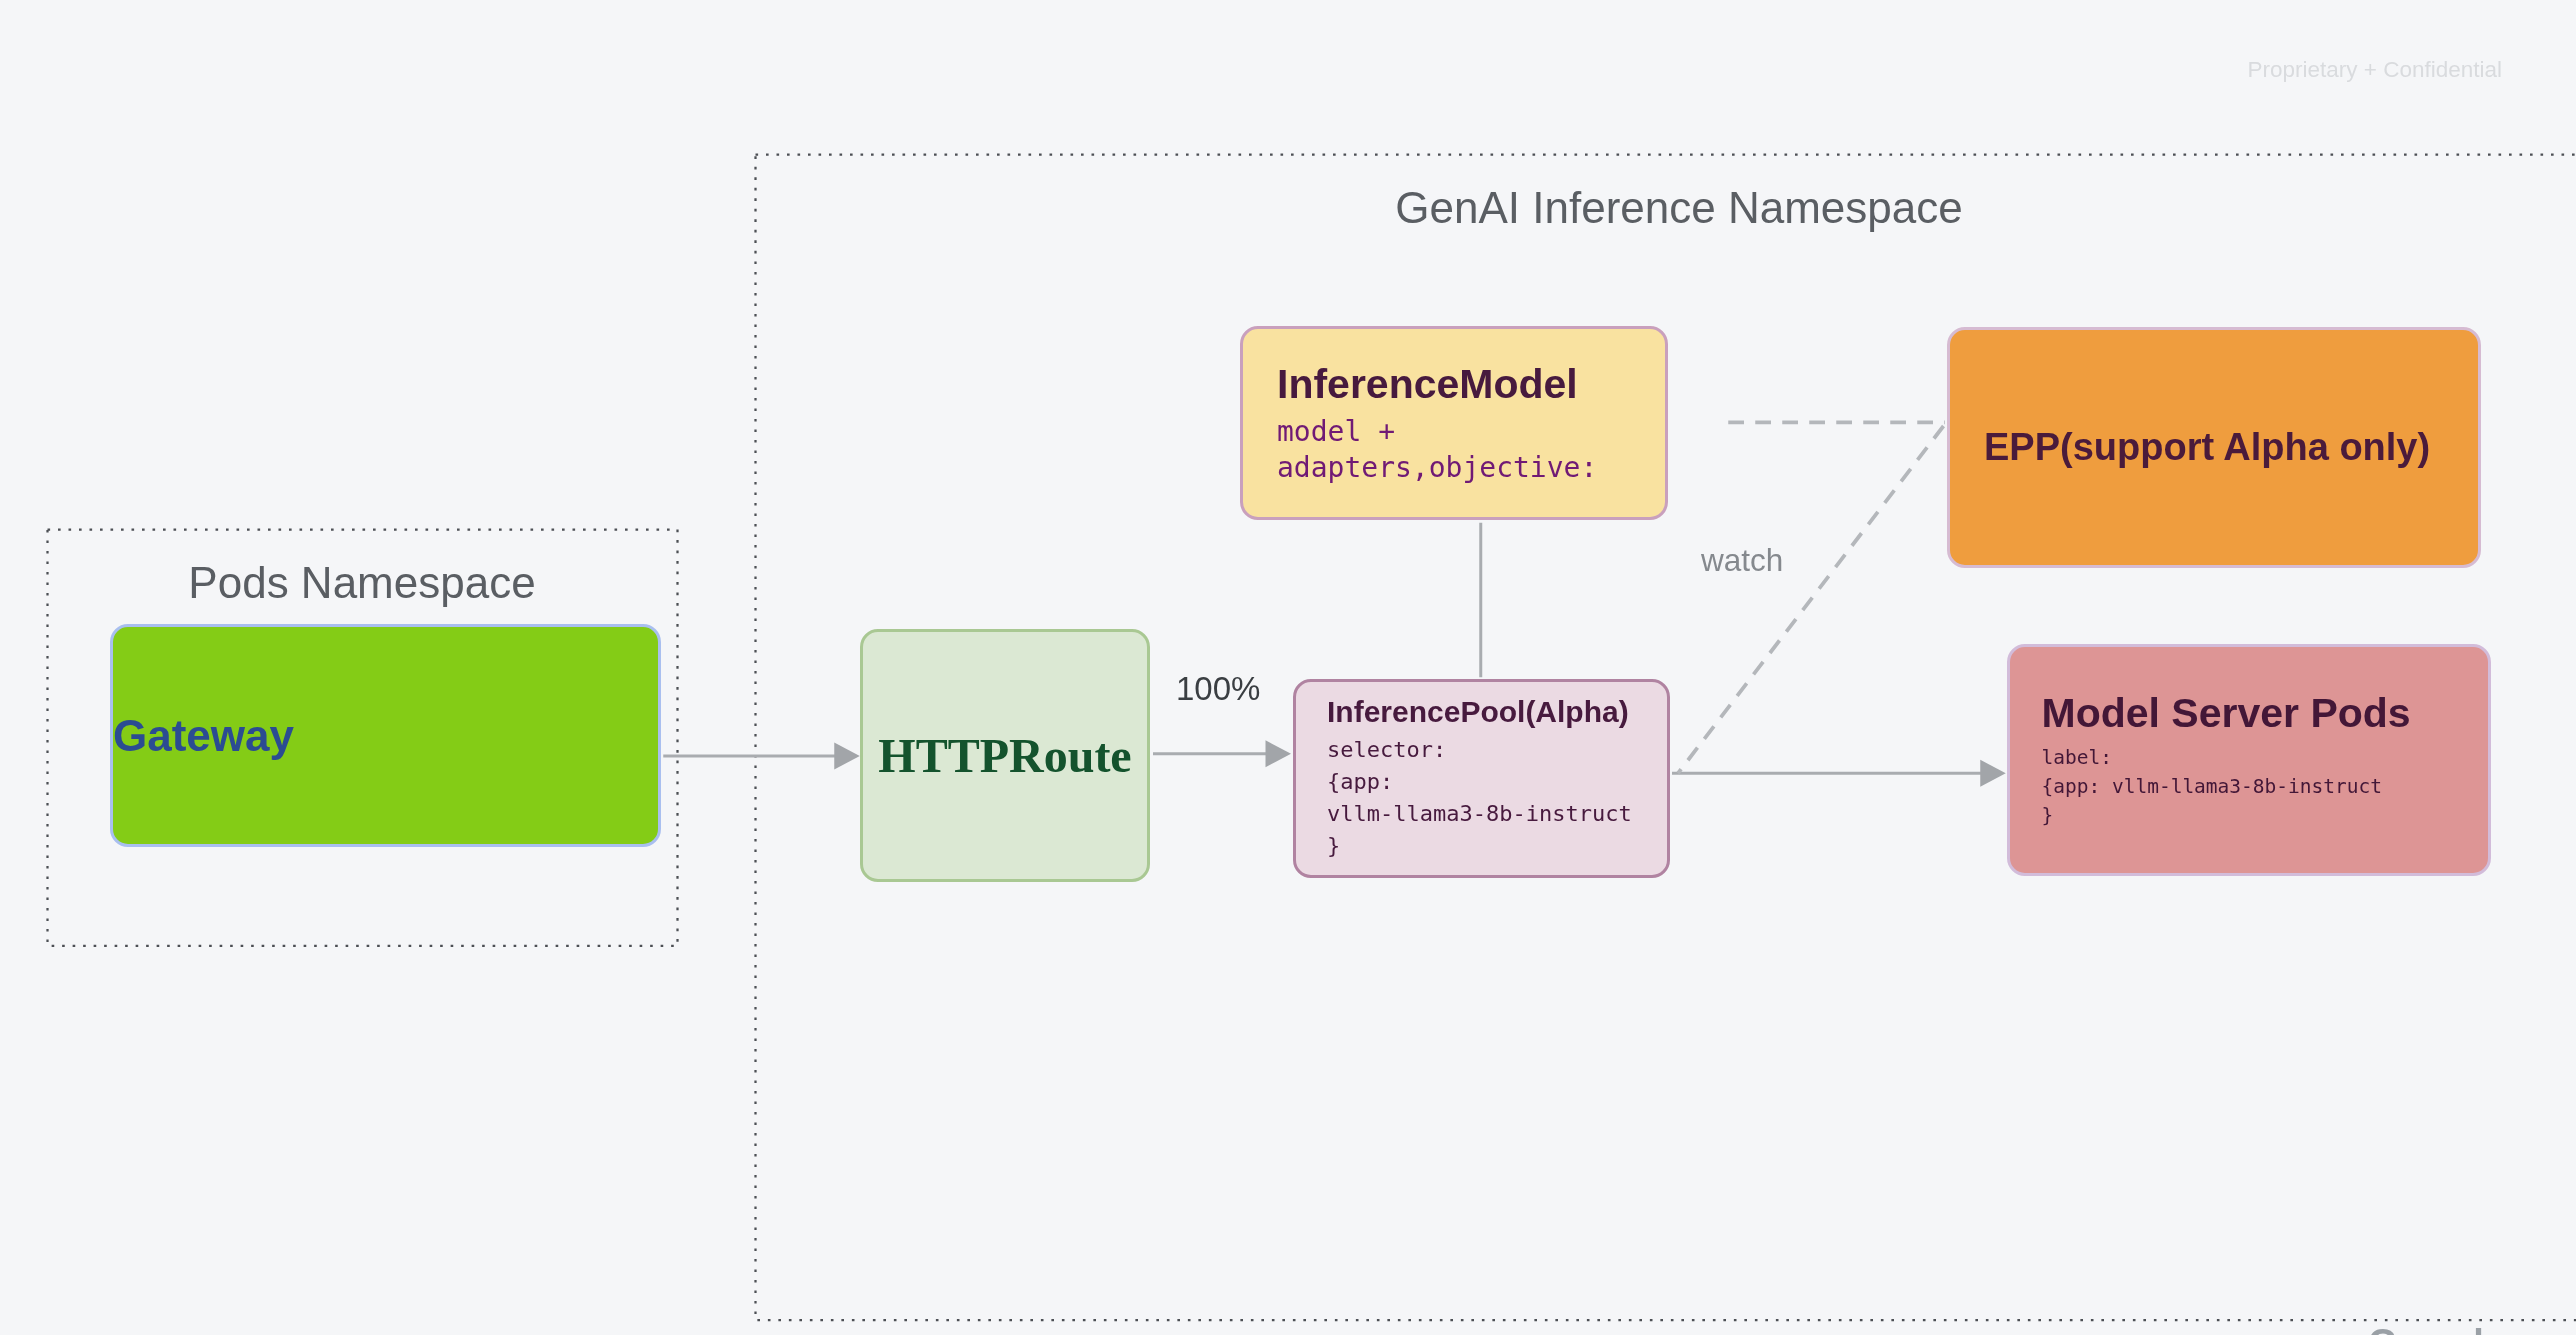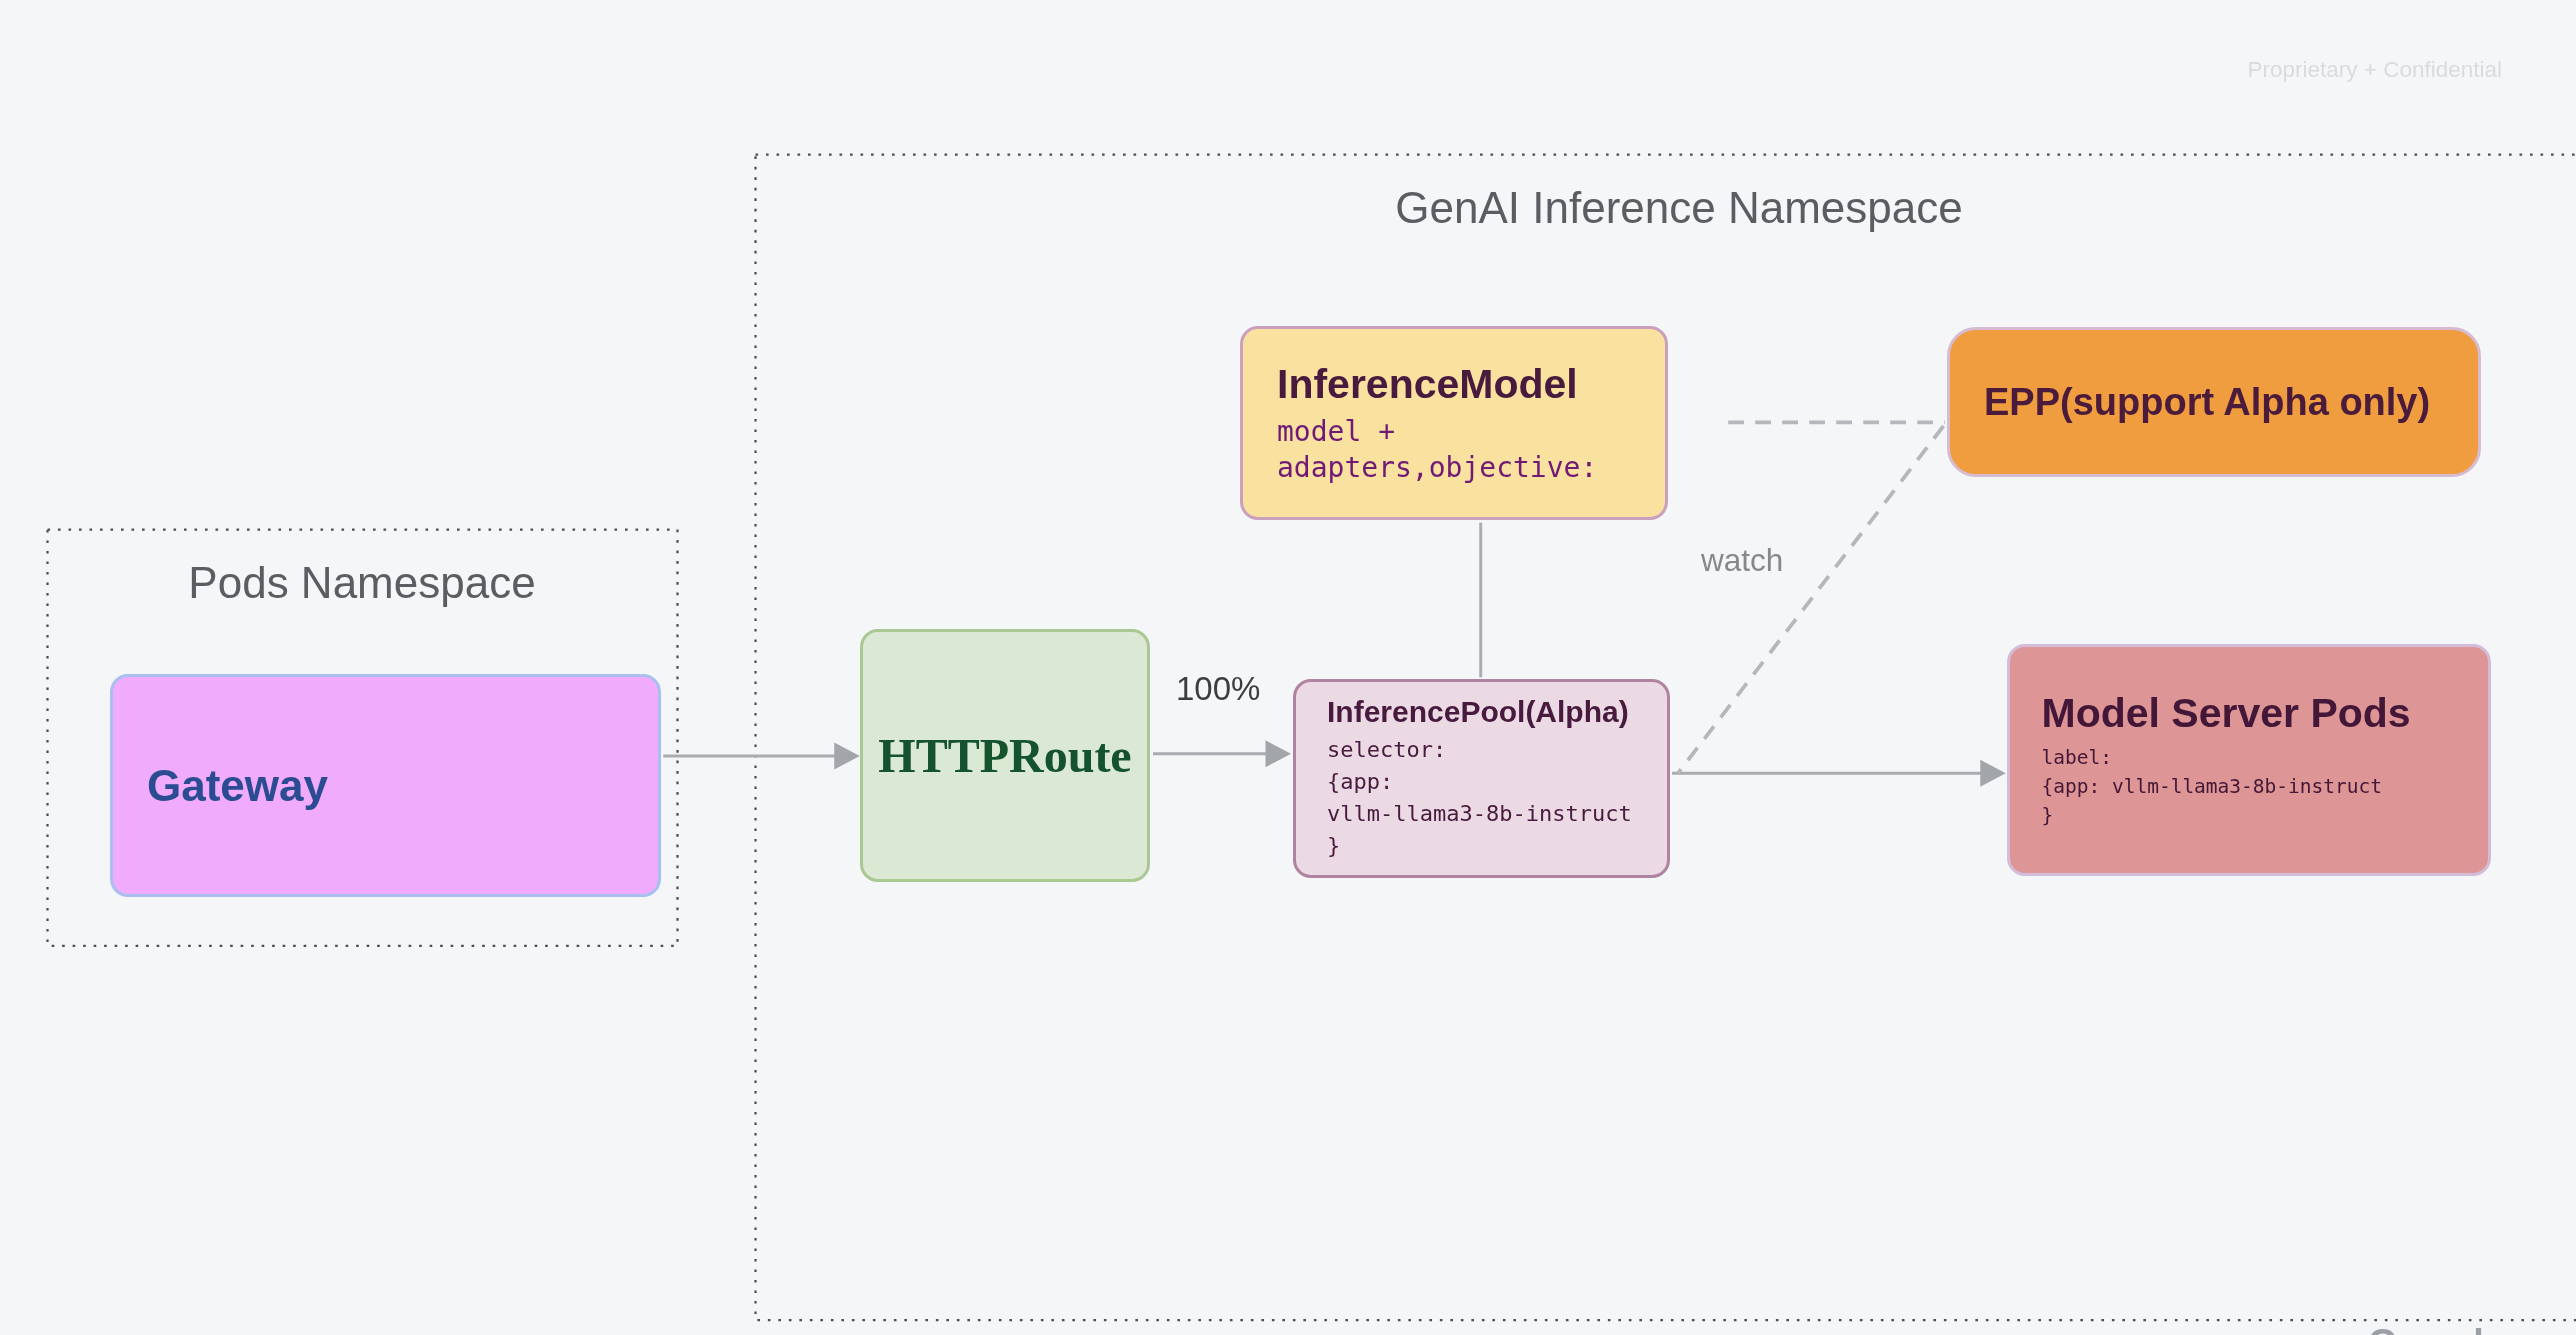--- a/index.html
+++ b/index.html
@@ -39,35 +39,35 @@
     display: flex;
     flex-direction: column;
     justify-content: center;
     z-index: 3;
   }
   .node .title { font-weight: bold; }
   .mono {
     font-family: "DejaVu Sans Mono", "Liberation Mono", monospace;
   }
 
-  #gateway-box   { left: 110px; top: 674px; width: 551px; height: 223px;
-                   background: #f0abfc; border-color: #A9BFEF; padding-left: 34px; }
+  #gateway-box   { left: 110px; top: 624px; width: 551px; height: 223px;
+                   background: #84cc16; border-color: #A9BFEF; }
   #gateway-box .title { color: #2B4C92; font-size: 44px; }
 
   #httproute-box { left: 860px; top: 629px; width: 290px; height: 253px;
                    background: #DBE8D3; border-color: #A9C893; align-items: center; }
   #httproute-box .title { color: #14532d; font-size: 48px; font-family: Liberation Serif, serif; }
 
   #inference-model-box { left: 1240px; top: 326px; width: 428px; height: 194px;
                    background: #F9E2A0; border-color: #C9A0BD; padding-left: 34px; }
   #inference-model-box .title { color: #471A3E; font-size: 41px; margin-bottom: 6px; }
   #inference-model-box .mono  { color: #701a75; font-size: 28px; line-height: 1.27; }
 
-  #epp-box       { left: 1947px; top: 327px; width: 534px; height: 150px;
-                   background: #EF9D3E; border-color: #D6BBD2; padding-left: 34px; border-radius: 29px; }
+  #epp-box       { left: 1947px; top: 327px; width: 534px; height: 241px;
+                   background: #EF9D3E; border-color: #D6BBD2; padding-left: 34px; }
   #epp-box .title { color: #4A1B3B; font-size: 38px; }
 
   #inference-pool-box { left: 1293px; top: 679px; width: 377px; height: 199px;
                    background: #EBDAE3; border-color: #B083A1; padding-left: 31px; }
   #inference-pool-box .title { color: #471A3E; font-size: 30px; margin-bottom: 4.5px; }
   #inference-pool-box .mono  { color: #471A3E; font-size: 22px; line-height: 1.45; }
 
   #model-server-box { left: 2007px; top: 644px; width: 484px; height: 232px;
                    background: #DD9595; border-color: #D2BCDA; padding-left: 31.5px; }
   #model-server-box .title { color: #431737; font-size: 41px; margin-bottom: 6px; }

